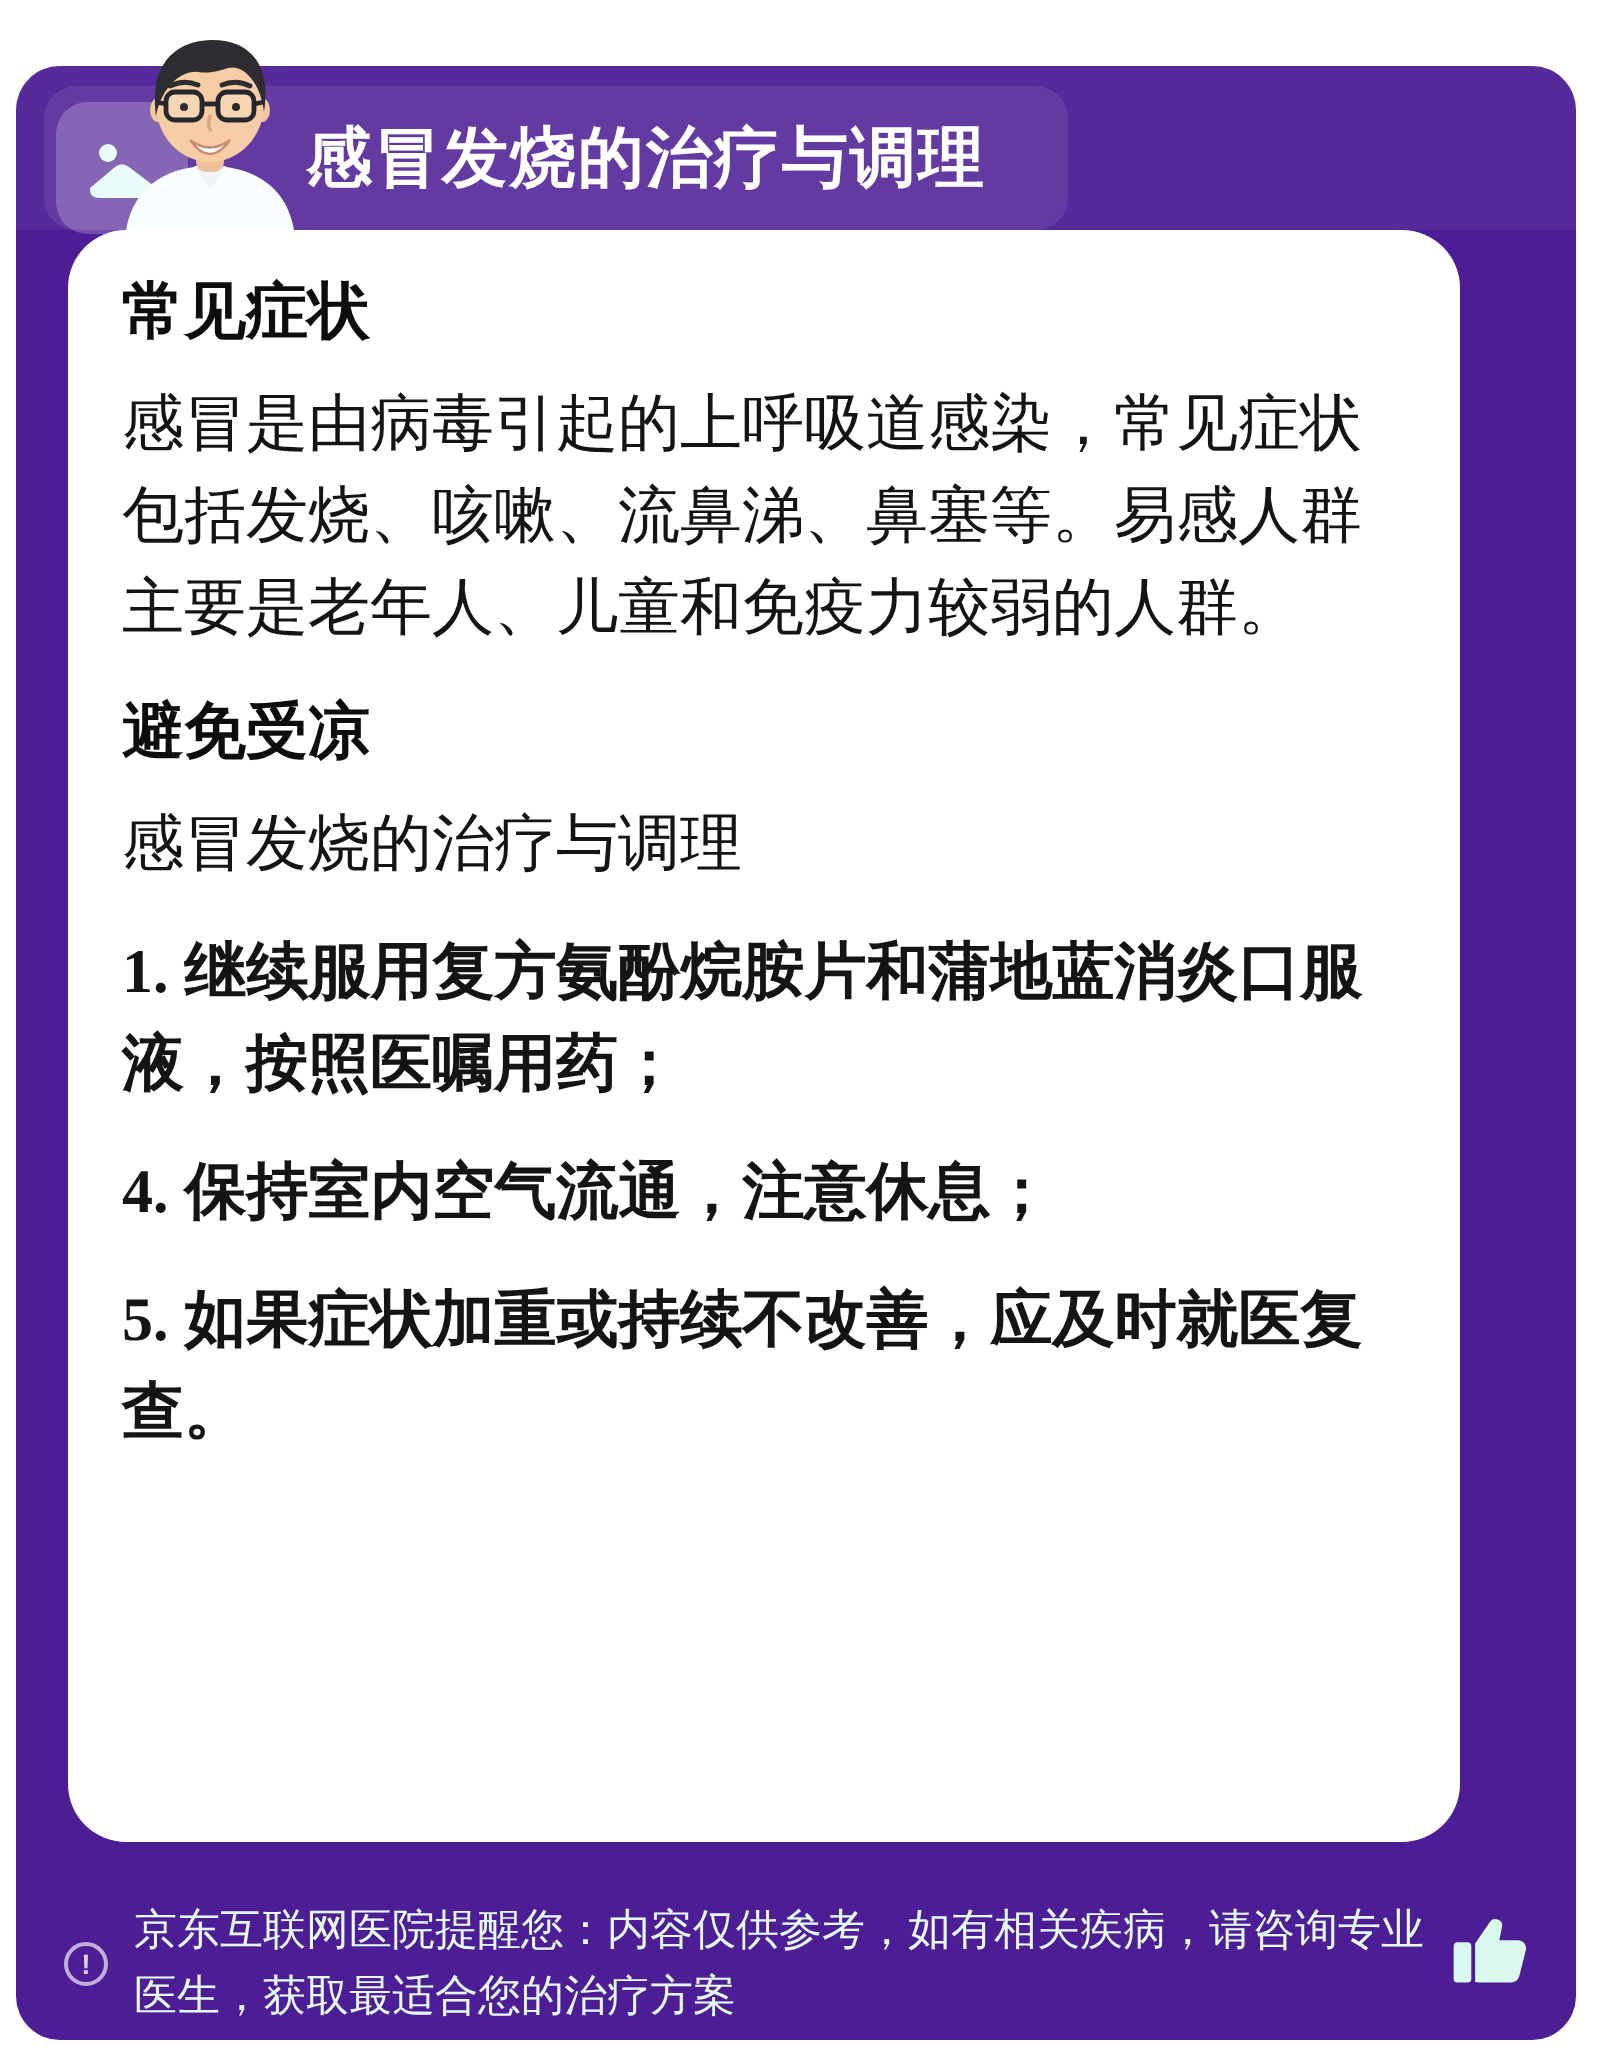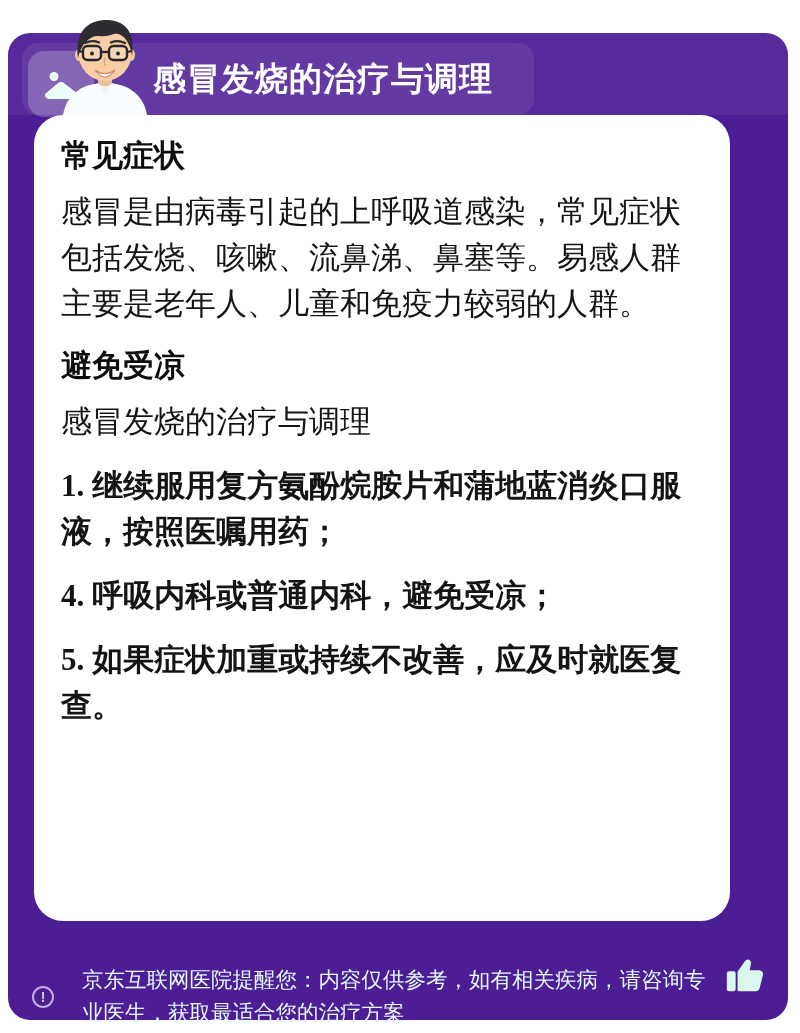--- a/index.html
+++ b/index.html
@@ -55,21 +55,21 @@
     position:absolute; left:24px; top:915px; width:700px;
     display:flex; align-items:center; gap:12px;
   }
   .info-icon {
     flex:0 0 auto; width:22px; height:22px; box-sizing:border-box;
     border:2px solid rgba(255,255,255,0.65); border-radius:50%;
     color:rgba(255,255,255,0.8); font-size:14px; font-weight:bold;
     display:flex; align-items:center; justify-content:center;
   }
   .disclaimer {
-    margin:16px; width:650px; font-size:21.5px; line-height:33px;
+    margin:1px; width:650px; font-size:21.5px; line-height:33px;
     color:#e4f9f8;
   }
   .thumb {
     position:absolute; left:715px; top:918px; width:46px; height:46px;
     cursor:pointer;
   }
 </style>
 </head>
 <body>
 
@@ -90,21 +90,21 @@
 
     <div class="card">
       <h2 class="first">常见症状</h2>
       <p class="body">感冒是由病毒引起的上呼吸道感染，常见症状包括发烧、咳嗽、流鼻涕、鼻塞等。易感人群主要是老年人、儿童和免疫力较弱的人群。</p>
 
       <h2>避免受凉</h2>
       <p class="body">感冒发烧的治疗与调理</p>
 
 
       <p class="body item"><span class="num">1.</span><span>继续服用复方氨酚烷胺片和蒲地蓝消炎口服液，按照医嘱用药；</span></p>
-      <p class="body item"><span class="num">4.</span><span>呼吸内科或普通内科，避免受凉；</span></p>
+      <p class="body item"><span class="num">4.</span><span>保持室内空气流通，注意休息；</span></p>
       <p class="body item"><span class="num">5.</span><span>如果症状加重或持续不改善，应及时就医复查。</span></p>
     </div>
 
     <div class="footer">
       <span class="info-icon">!</span>
       <p class="disclaimer">京东互联网医院提醒您：内容仅供参考，如有相关疾病，请咨询专业医生，获取最适合您的治疗方案</p>
     </div>
 
     <div class="thumb">
       <svg width="46" height="46" viewBox="0 0 24 24">

